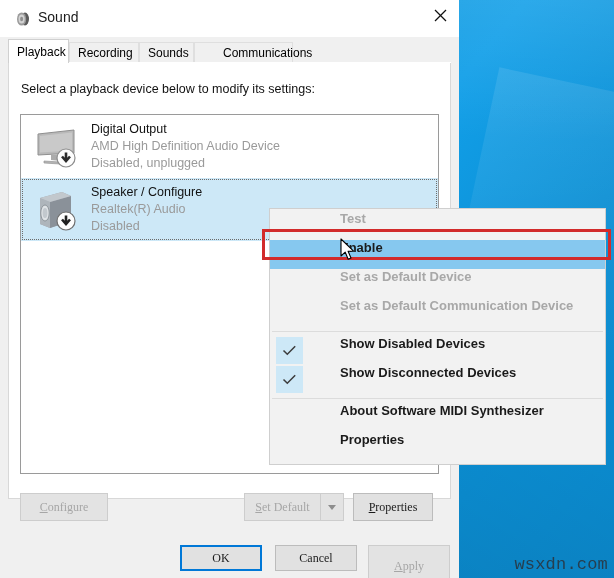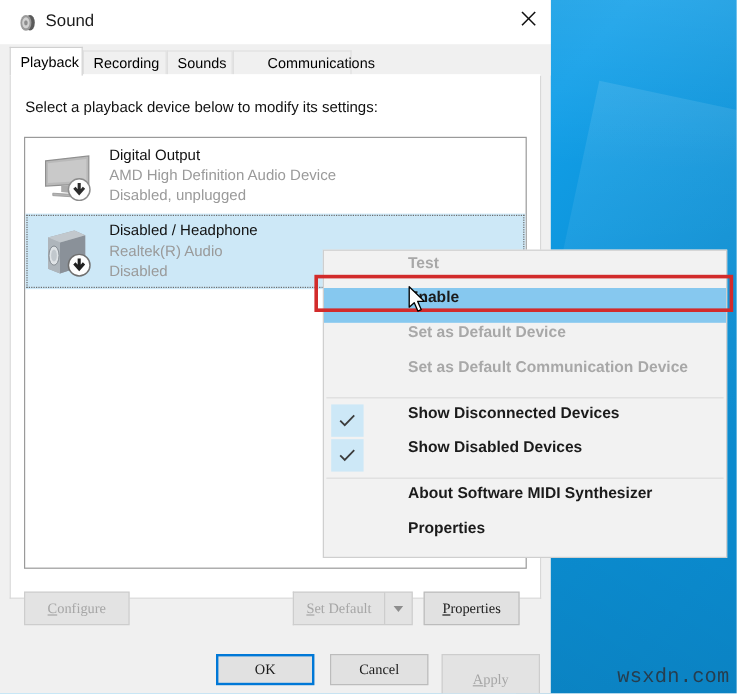--- a/index.html
+++ b/index.html
@@ -378,21 +378,21 @@
               <polygon points="6,10 16,14 16,40 6,36" fill="#aeb5bb"></polygon>
               <polygon points="16,14 37,8 37,33 16,40" fill="#8a9199"></polygon>
               <polygon points="6,10 28,4 37,8 16,14" fill="#c2c8cd"></polygon>
               <ellipse cx="11" cy="25" rx="4.2" ry="8" fill="#dfe3e6" stroke="#7f868d" stroke-width="0.8"></ellipse>
               <ellipse cx="11" cy="25" rx="2.4" ry="5" fill="#c2c8cd"></ellipse>
               <circle cx="32" cy="33" r="9" fill="#fdfdfd" stroke="#6f6f6f" stroke-width="1.2"></circle>
               <path d="M32 27.5 L32 35 M28 31.5 L32 36 L36 31.5" stroke="#1f1f1f" stroke-width="2.6" fill="none"></path>
             </svg>
           </div>
           <div class="device-text">
-            <div class="device-name">Disabled / Headphone</div>
+            <div class="device-name">Speaker / Configure</div>
             <div class="device-desc">Realtek(R) Audio</div>
             <div class="device-status">Disabled</div>
           </div>
         </div>
 
       </div>
     </div>
 
     <div class="btn disabled" id="btn-configure">
       <span class="underline-first">Configure</span>
@@ -431,39 +431,39 @@
 
     <div class="menu-item disabled">
       <span>Set as Default Device</span>
     </div>
 
     <div class="menu-item disabled">
       <span>Set as Default Communication Device</span>
     </div>
 
     <div class="menu-sep"></div>
+
+    <div class="menu-item">
+      <span class="menu-check">
+        <svg width="15" height="13" viewBox="0 0 15 13">
+          <path d="M1.5 6.5 L5.3 10.3 L13.2 2.2" stroke="#3c3c3c" stroke-width="1.5" fill="none"></path>
+        </svg>
+      </span>
+      <span>Show Disabled Devices</span>
+    </div>
 
     <div class="menu-item">
       <span class="menu-check">
         <svg width="15" height="13" viewBox="0 0 15 13">
           <path d="M1.5 6.5 L5.3 10.3 L13.2 2.2" stroke="#3c3c3c" stroke-width="1.5" fill="none"></path>
         </svg>
       </span>
       <span>Show Disconnected Devices</span>
     </div>
 
-    <div class="menu-item">
-      <span class="menu-check">
-        <svg width="15" height="13" viewBox="0 0 15 13">
-          <path d="M1.5 6.5 L5.3 10.3 L13.2 2.2" stroke="#3c3c3c" stroke-width="1.5" fill="none"></path>
-        </svg>
-      </span>
-      <span>Show Disabled Devices</span>
-    </div>
-
     <div class="menu-sep"></div>
 
     <div class="menu-item">
       <span>About Software MIDI Synthesizer</span>
     </div>
 
     <div class="menu-item">
       <span>Properties</span>
     </div>
 

